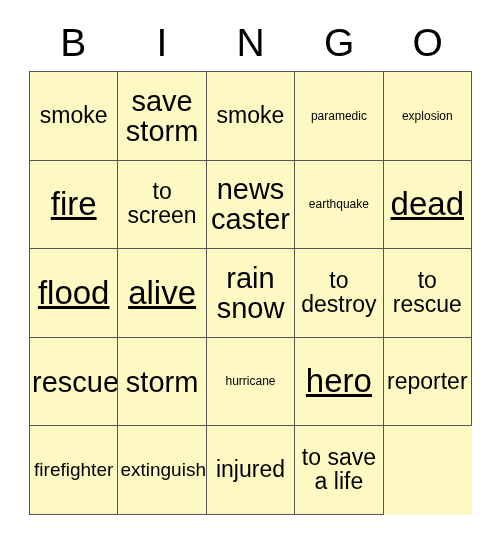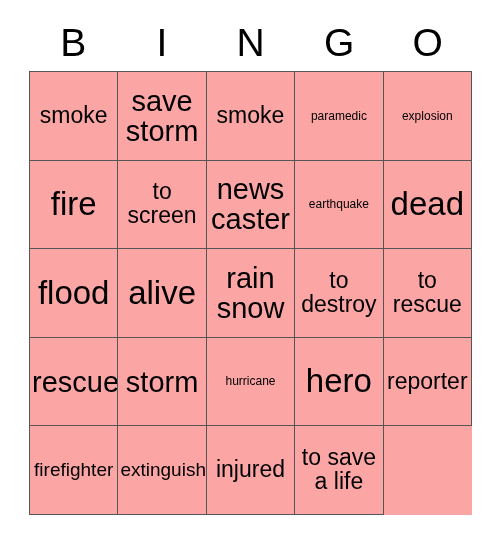--- a/index.html
+++ b/index.html
@@ -47,42 +47,42 @@
     left: 29px;
     top: 71px;
     width: 443px;
     height: 444px;
     display: grid;
     grid-template-columns: repeat(5, 1fr);
     grid-template-rows: repeat(5, 1fr);
     border-top: 1.5px solid #555555;
     border-left: 1.5px solid #555555;
     box-sizing: border-box;
-    background: #fca5a5;
+    background: #fef9c3;
   }
   .cell {
     border-right: 1.5px solid #555555;
     border-bottom: 1.5px solid #555555;
     box-sizing: border-box;
     display: flex;
     align-items: center;
     justify-content: center;
     text-align: center;
     padding: 1px 2px;
     overflow: hidden;
   }
   .cell-text {
     display: block;
     width: 100%;
     line-height: 1.04;
     white-space: pre-line;
     word-break: normal;
   }
   
-  .sz-xl   { font-size: 33px; }
+  .sz-xl   { font-size: 33px; text-decoration: underline; }
   .sz-lg   { font-size: 29px; }
   .sz-md   { font-size: 23px; }
   .sz-sm   { font-size: 19px; }
   .sz-xs   { font-size: 12px; }
 </style>
 </head>
 <body>
 
 <div id="card">
 

